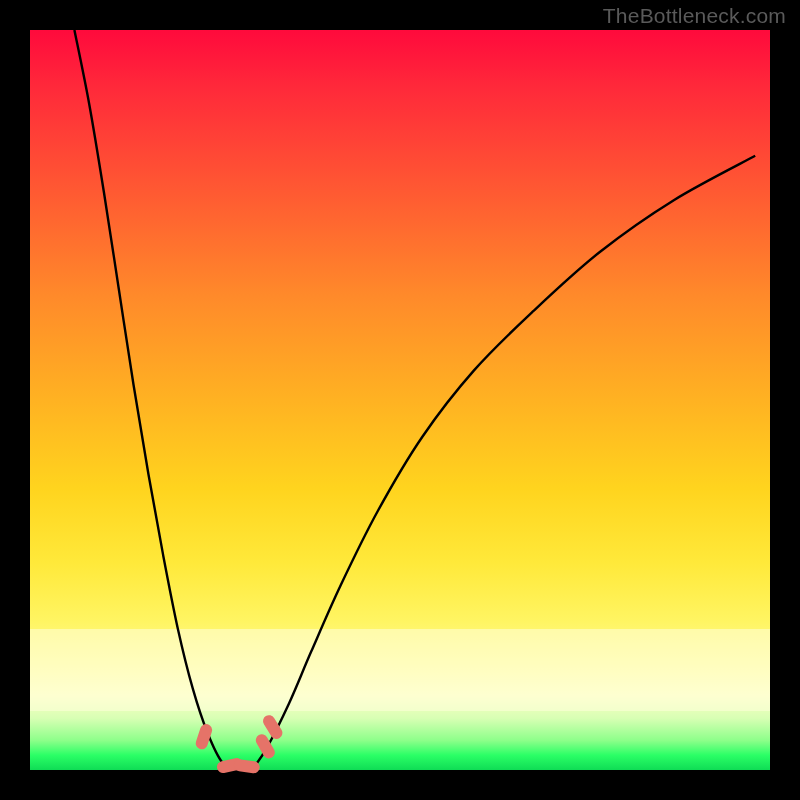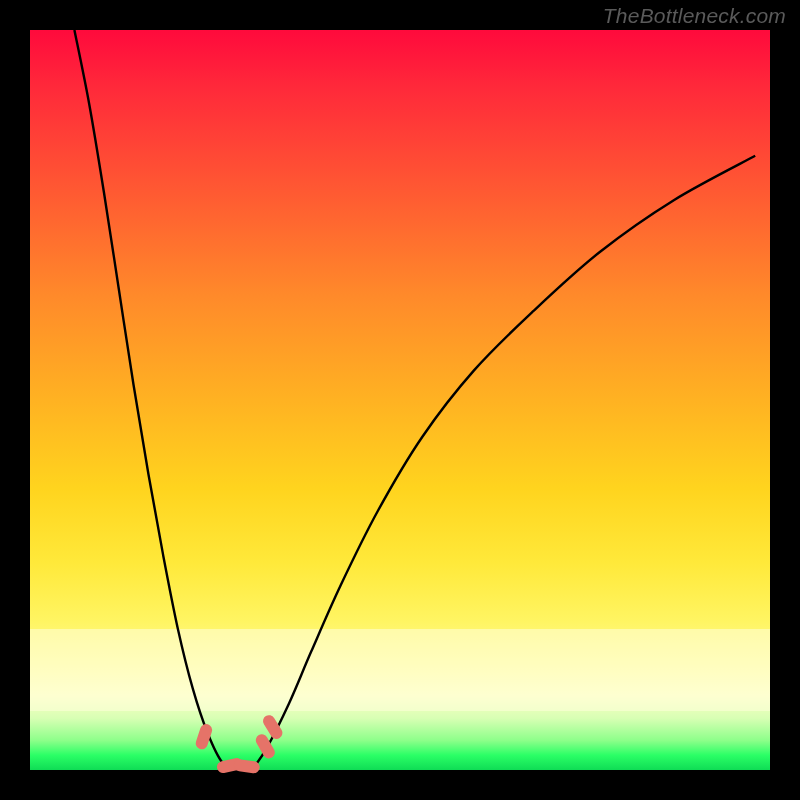--- a/index.html
+++ b/index.html
@@ -55,21 +55,20 @@
     pointer-events: none;
   }
   .watermark {
     position: absolute;
     top: 4px;
     right: 14px;
     color: #5a5a5a;
     font-size: 21px;
     font-weight: 400;
     letter-spacing: 0.2px;
-    font-style: italic;
   }
   svg.curves {
     position: absolute;
     top: 30px;
     left: 30px;
     width: 740px;
     height: 740px;
     overflow: visible;
   }
 </style>

